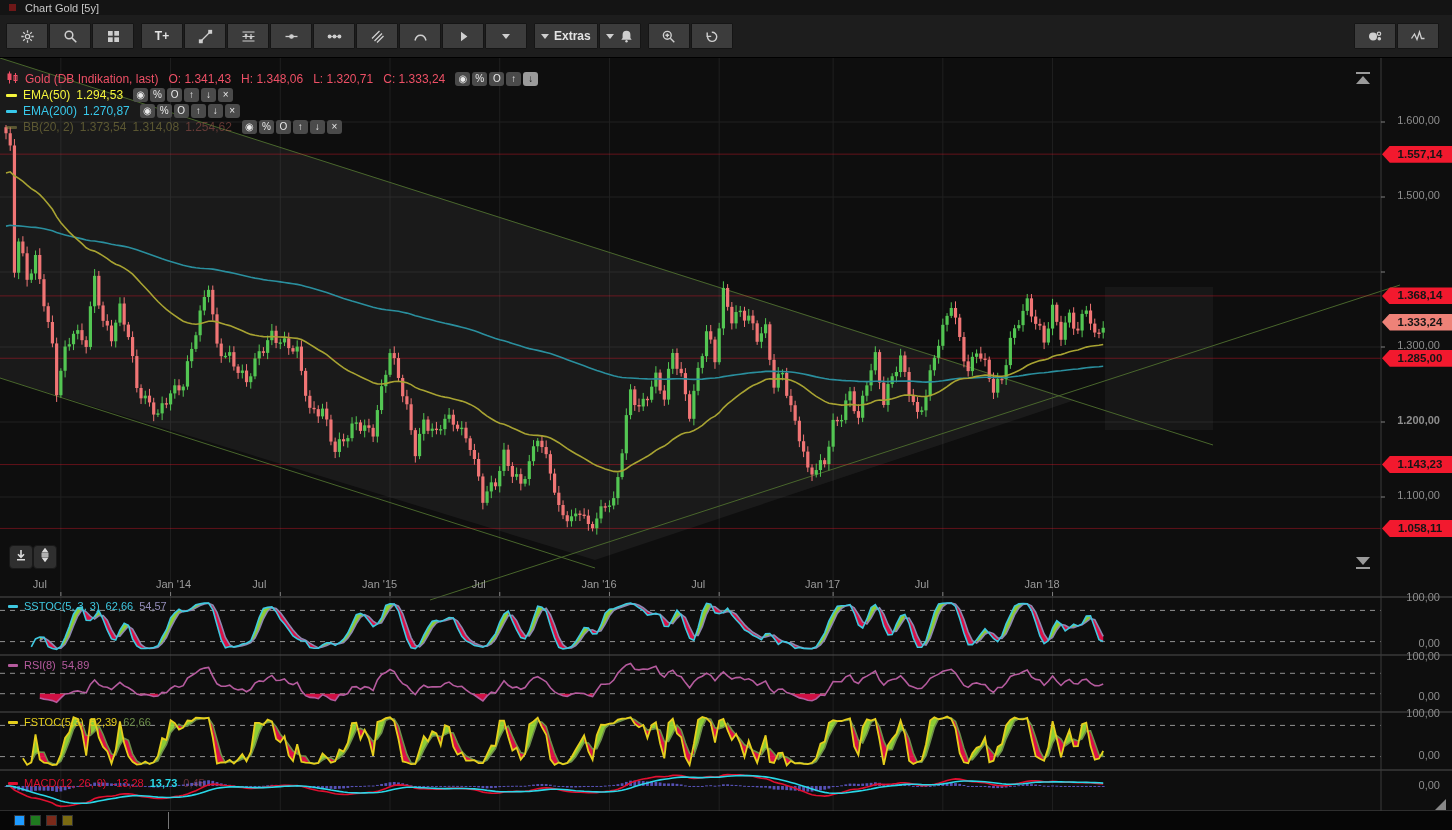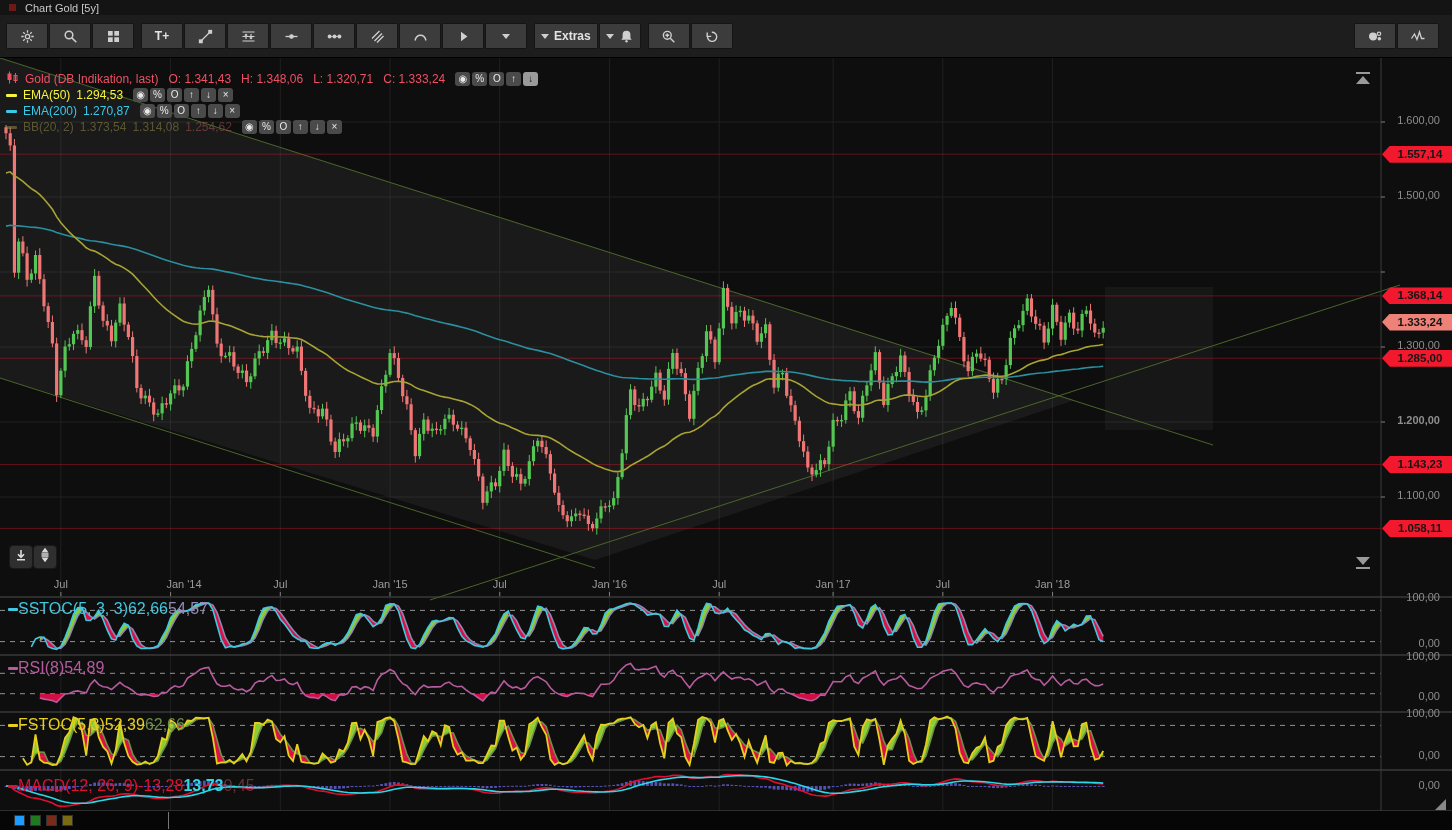--- a/index.html
+++ b/index.html
@@ -31,27 +31,27 @@
   .lbtns{display:flex;gap:2px;margin-left:4px;}
   .lbtn{width:15px;height:14px;background:rgba(78,78,78,.95);border-radius:3px;color:#e9e9e9;
         font-size:10px;line-height:14px;text-align:center;display:inline-block;}
   .lbtn.pressed{background:#9a9a9a;color:#111;}
   .dim{opacity:.5;}
   .c-gold{color:#ee5066;} .c-e50{color:#f5f53c;} .c-e200{color:#38c8ea;}
   .c-bb{color:#9a9248;} .c-bb3{color:#b05a52;} .c-white{color:#e4e4e4;}
   
   .ylab,.plab{position:absolute;left:1386px;width:54px;text-align:right;font-size:11px;
               color:#8e8e8e;z-index:6;}
-  .xlab{position:absolute;top:578px;width:56px;text-align:center;font-size:11px;color:#9b9b9b;z-index:6;}
+  .xlab{position:absolute;top:578px;width:56px;text-align:left;font-size:11px;color:#9b9b9b;z-index:6;}
   .flag{position:absolute;left:1382px;width:66px;height:17px;line-height:17px;z-index:7;
         background:#f2192e;color:#151515;font-size:11.5px;font-weight:700;text-align:center;
         padding-left:5px;clip-path:polygon(0 50%,11% 0,100% 0,100% 100%,11% 100%);}
   .flag.current{background:#ee8278;}
   
-  .pl{position:absolute;left:8px;z-index:6;font-size:16px;display:flex;align-items:center;white-space:nowrap;}
+  .pl{position:absolute;left:8px;z-index:6;font-size:11px;display:flex;align-items:center;gap:6px;white-space:nowrap;}
   .psw{width:10px;height:3px;display:inline-block;border-radius:1px;}
   
   .vscroll{position:absolute;left:1355px;width:16px;z-index:8;}
   .vbar{height:2px;background:#9a9a9a;margin:2px 1px;}
   .tri-up{width:0;height:0;border-left:7px solid transparent;border-right:7px solid transparent;
           border-bottom:8px solid #9a9a9a;margin:0 auto;}
   .tri-dn{width:0;height:0;border-left:7px solid transparent;border-right:7px solid transparent;
           border-top:8px solid #9a9a9a;margin:0 auto;}
   .cbtn{position:absolute;top:545px;width:22px;height:22px;background:#2f2f2f;border:1px solid #191919;
         border-radius:4px;display:flex;align-items:center;justify-content:center;z-index:8;}

